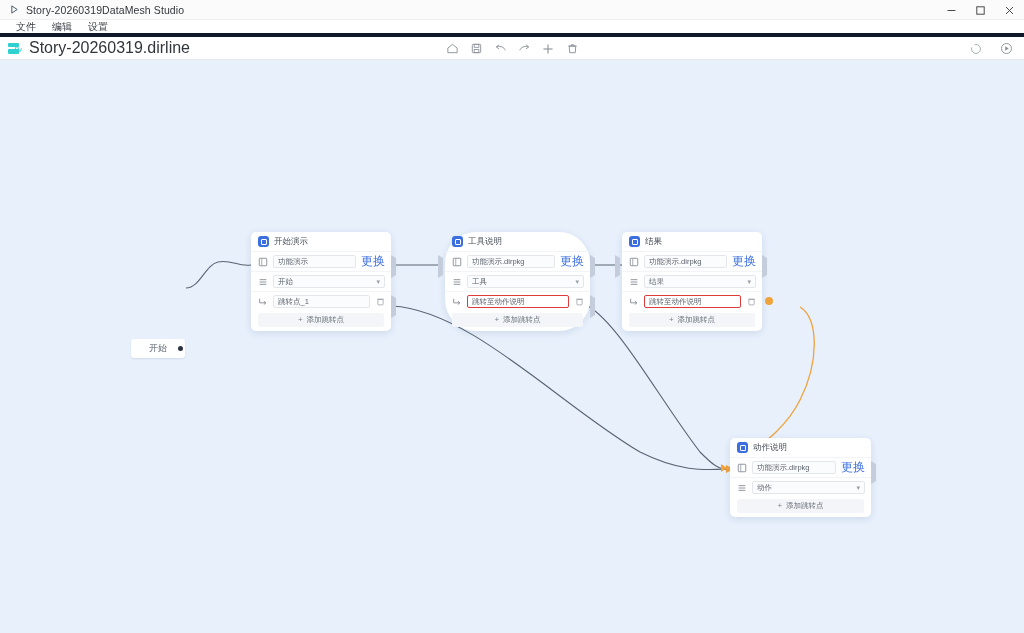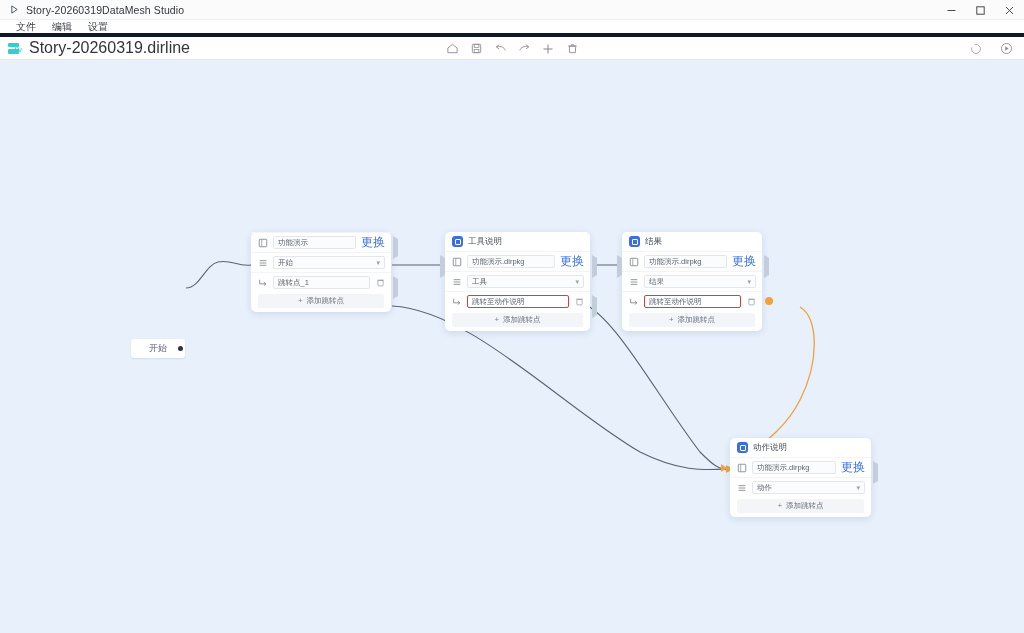--- a/index.html
+++ b/index.html
@@ -1,21 +1,21 @@
 <!DOCTYPE html>
 <html><head>
 <meta charset="utf-8">
 <style>
   * { box-sizing: border-box; margin: 0; padding: 0; }
   html, body {
     width: 1024px; height: 633px;
     font-family: "Liberation Sans", "DejaVu Sans", sans-serif;
     overflow: hidden; background: #ffffff;
   }
-  #app { position: relative; width: 1024px; height: 485px; text-align: right; }
+  #app { position: relative; width: 1024px; height: 485px; }
 
   
   .titlebar {
     position: absolute; top: 0; left: 0; width: 1024px; height: 20px;
     background: #fbfbfb; border-bottom: 1px solid #f0f0f0;
     display: flex; align-items: center;
   }
   .titlebar-app-icon {
     width: 14px; height: 14px; margin-left: 7px; margin-right: 5px;
     display: flex; align-items: center; justify-content: center;
@@ -281,20 +281,26 @@
 
       <path d="M726 405 L734 409 L726 413 Z" fill="#f0a23c"></path>
     </svg>
 
     <div class="start-pill">
       <span class="start-pill-label">开始</span>
     </div>
     <div class="start-port"></div>
 
     <div class="node" style="left:251px; top:172px; width:140px;">
+      <div class="node-header">
+        <div class="node-badge">
+            <div class="inner"></div>
+          </div>
+        <div class="node-title">开始演示</div>
+      </div>
 
       <div class="node-row">
         <span class="row-icon">
           <svg width="10" height="10" viewBox="0 0 12 12">
               <rect x="1.5" y="1.5" width="9" height="9" rx="1" fill="none" stroke="currentColor" stroke-width="1"></rect>
               <line x1="4.5" y1="2" x2="4.5" y2="10" stroke="currentColor" stroke-width=".8"></line>
             </svg>
         </span>
         <div class="field">
           <span class="ftext">功能演示</span>
@@ -337,21 +343,21 @@
       </div>
 
       <div class="add-row">
         <div class="add-btn">
           <span class="add-plus">+</span>
           <span>添加跳转点</span>
         </div>
       </div>
     </div>
 
-    <div class="node" style="left:445px; top:172px; width:145px;">
+    <div class="node" style="left:445px; top:172px; width:145px;border-radius:31px;">
       <div class="node-header">
         <div class="node-badge">
             <div class="inner"></div>
           </div>
         <div class="node-title">工具说明</div>
       </div>
 
       <div class="node-row">
         <span class="row-icon">
           <svg width="10" height="10" viewBox="0 0 12 12">

